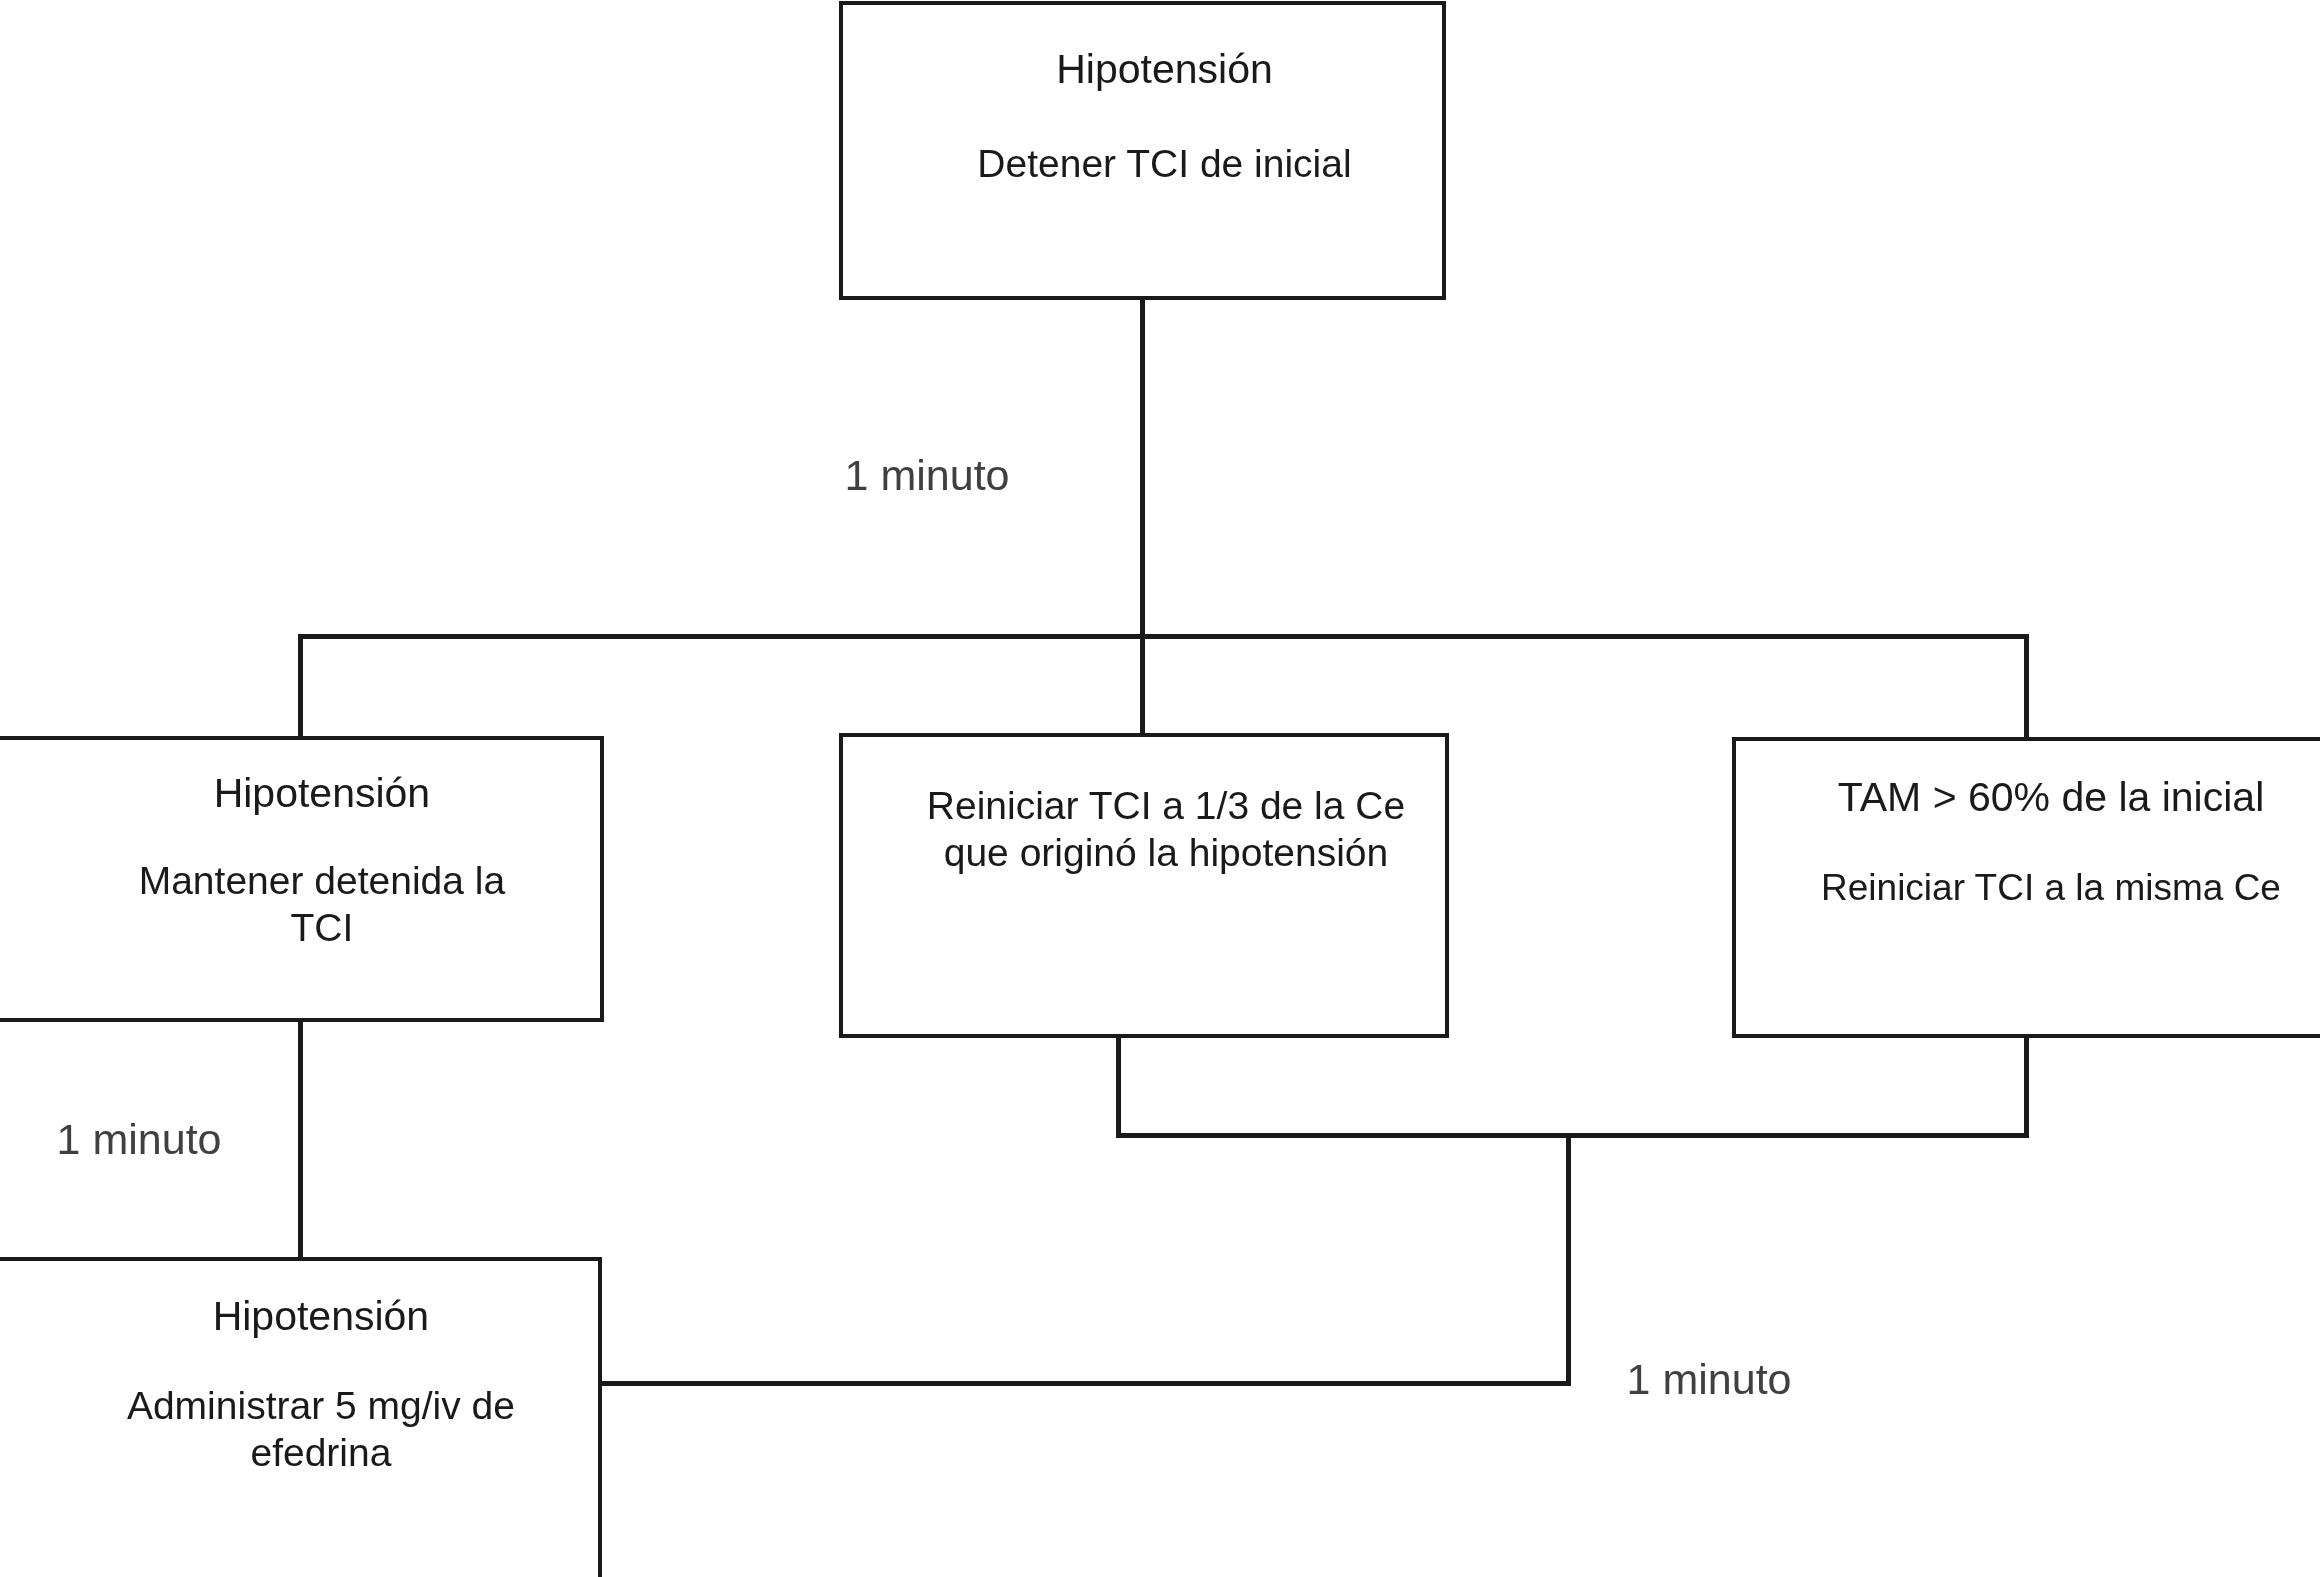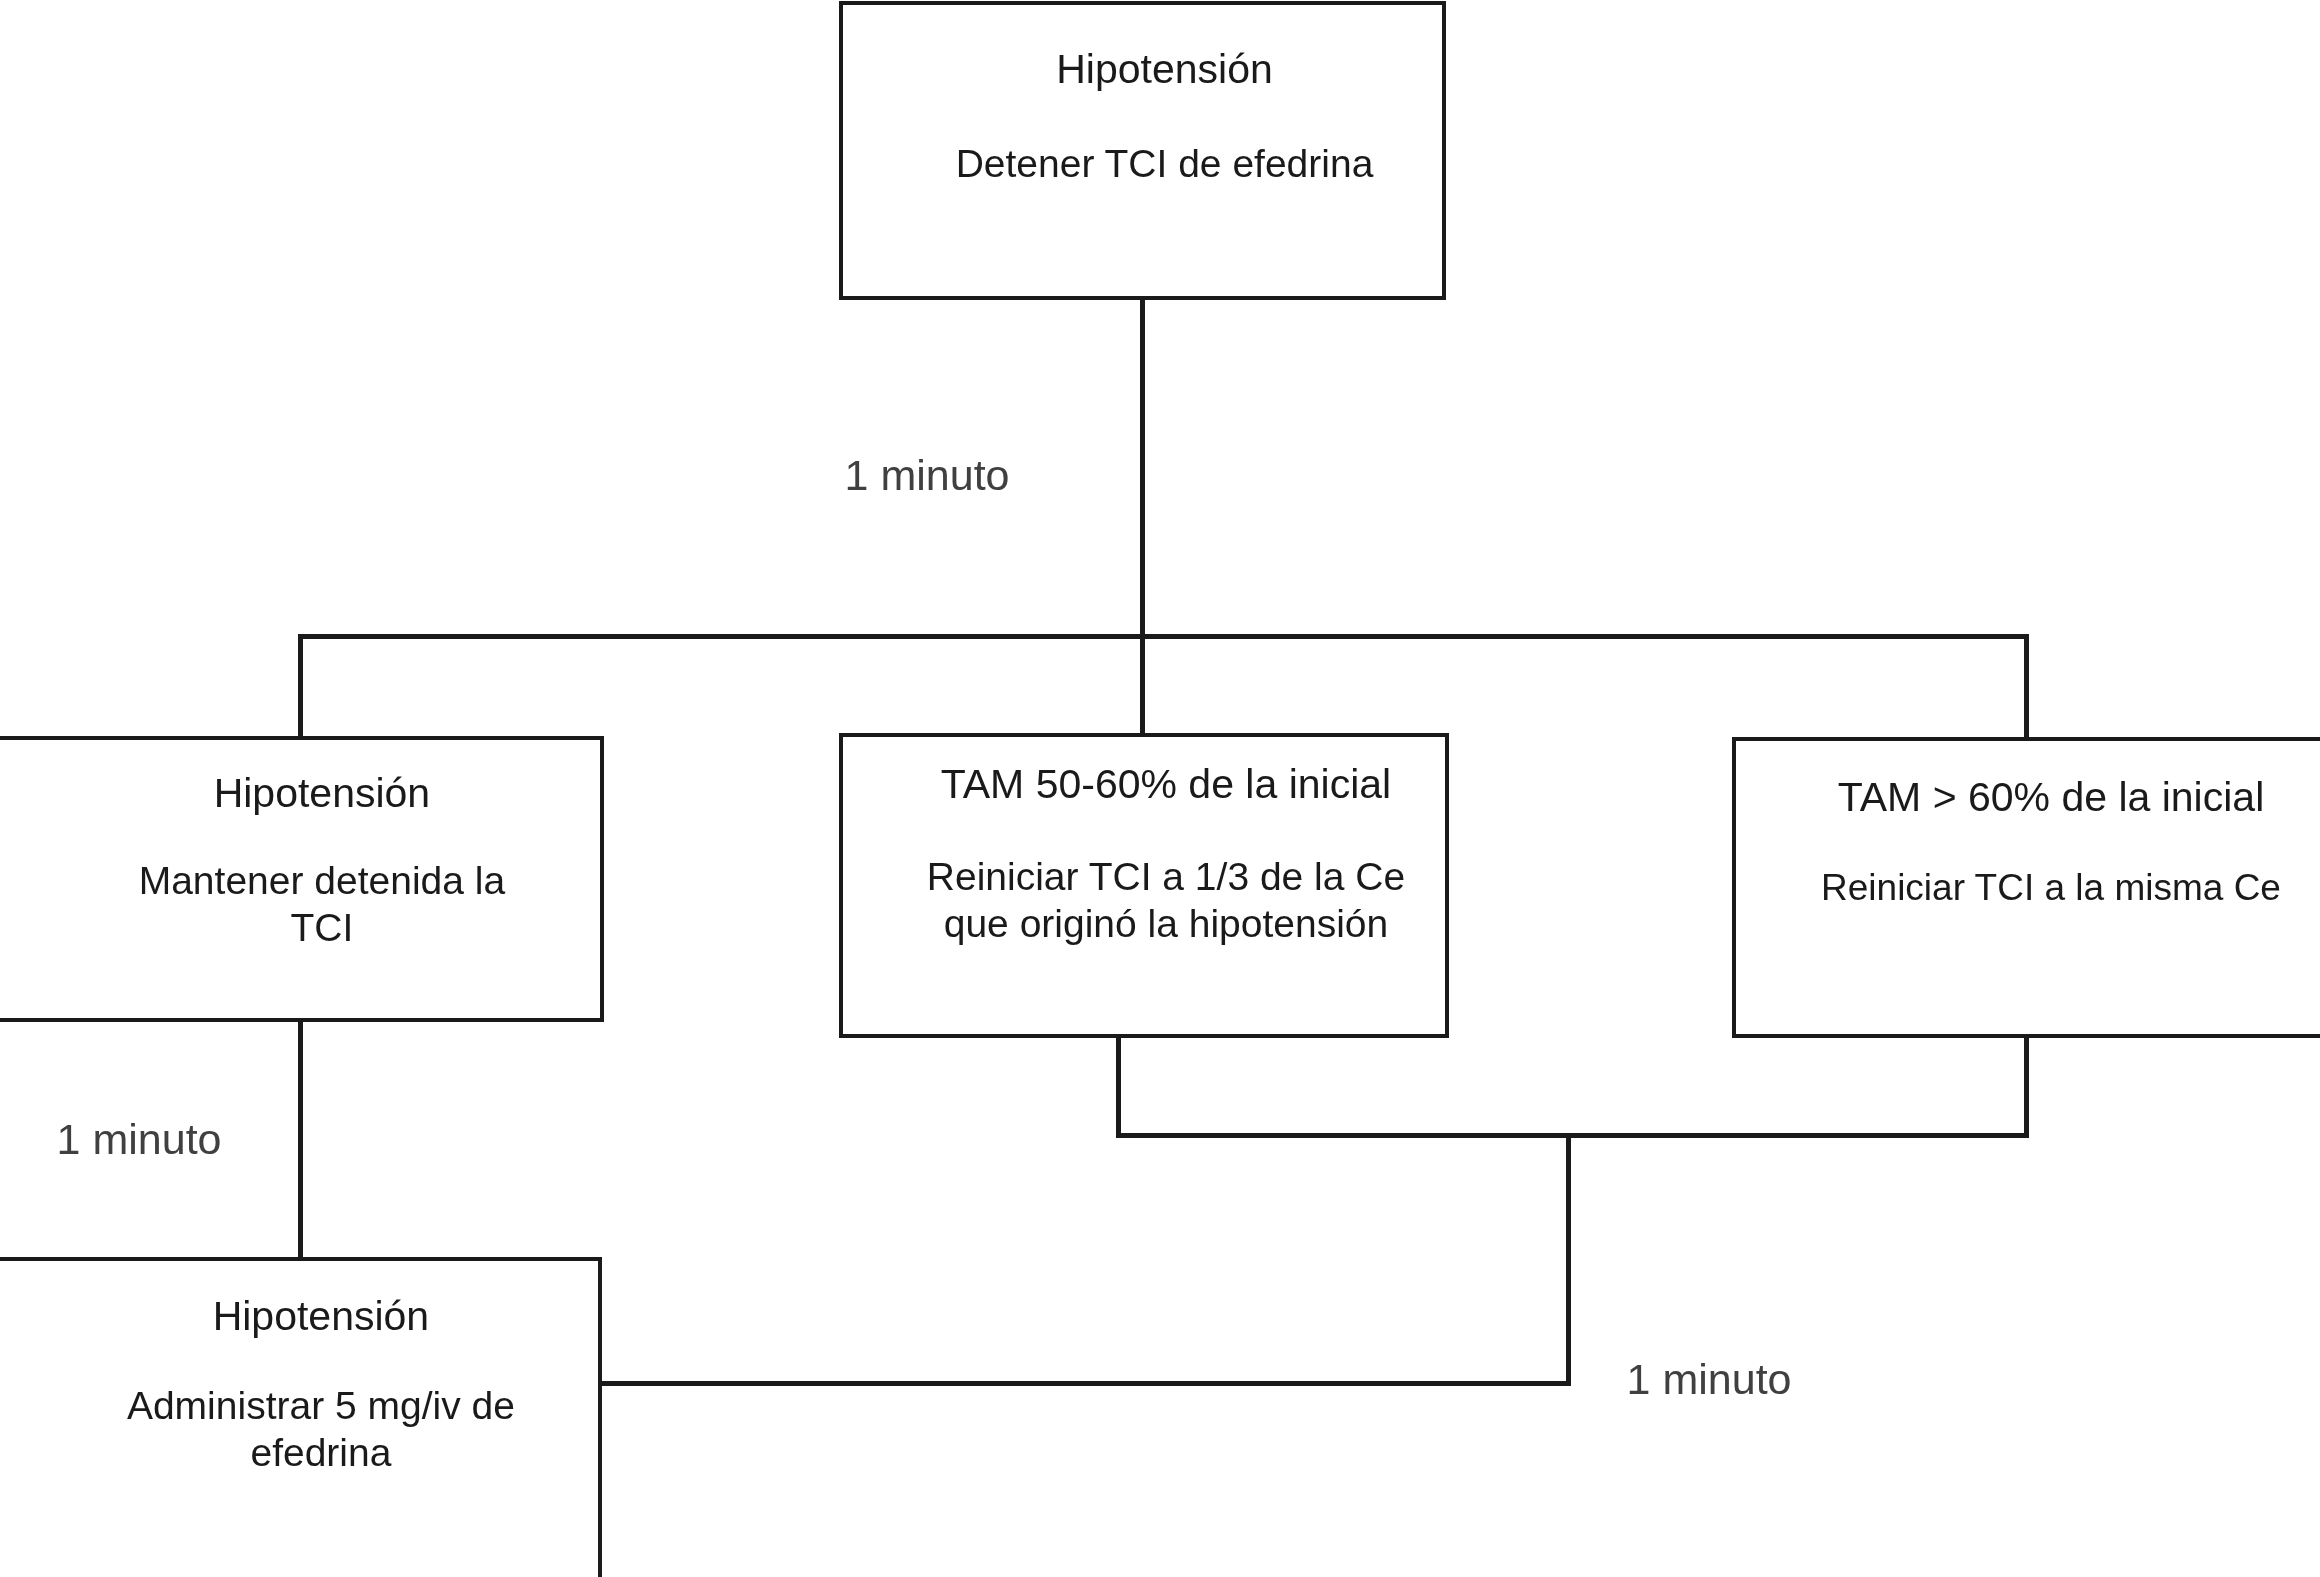--- a/index.html
+++ b/index.html
@@ -106,31 +106,30 @@
   <div class="edge h" style="left:598px; top:1381px; width:972px;"></div>
 
   <div class="edge-label" id="label-top-split" style="left:839px; top:452px;">1 minuto</div>
 
   <div class="edge-label" id="label-left-down" style="left:51px; top:1116px;">1 minuto</div>
 
   <div class="edge-label" id="label-merge-back" style="left:1621px; top:1356px;">1 minuto</div>
 
   <div class="node" id="node-top">
     <div class="title">Hipotensión</div>
-    <div class="body">Detener TCI de efedrina</div>
+    <div class="body">Detener TCI de inicial</div>
   </div>
 
   <div class="node" id="node-left">
     <div class="title">Hipotensión</div>
     <div class="body">Mantener detenida la
 TCI</div>
   </div>
 
   <div class="node" id="node-mid">
-    <div class="title">TAM 50-60% de la inicial</div>
     <div class="body">Reiniciar TCI a 1/3 de la Ce
 que originó la hipotensión</div>
   </div>
 
   <div class="node" id="node-right">
     <div class="title">TAM &gt; 60% de la inicial</div>
     <div class="body">Reiniciar TCI a la misma Ce</div>
   </div>
 
   <div class="node" id="node-bottom">

